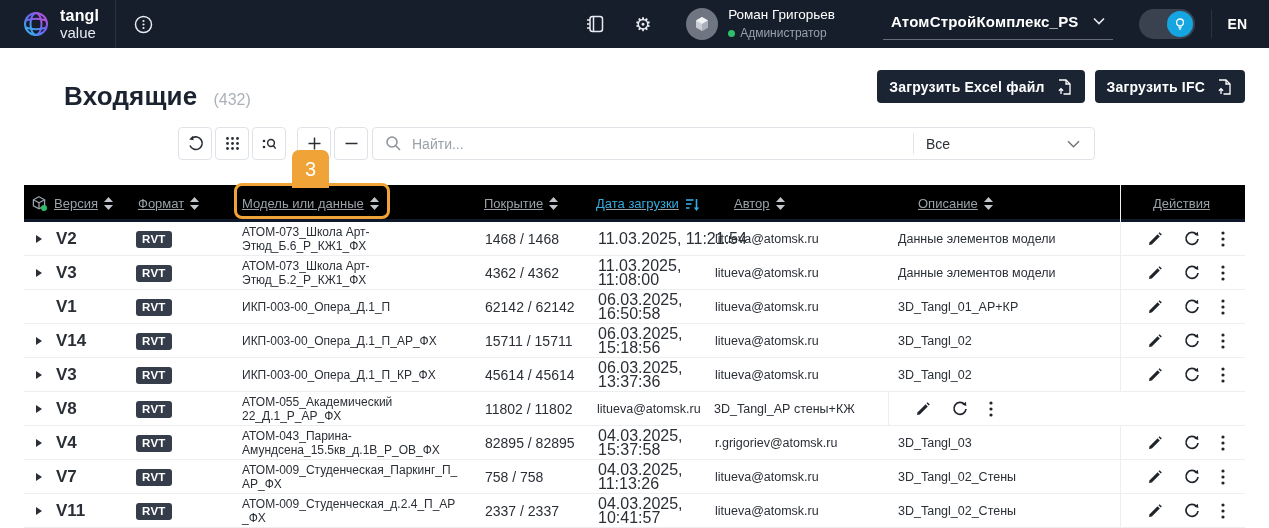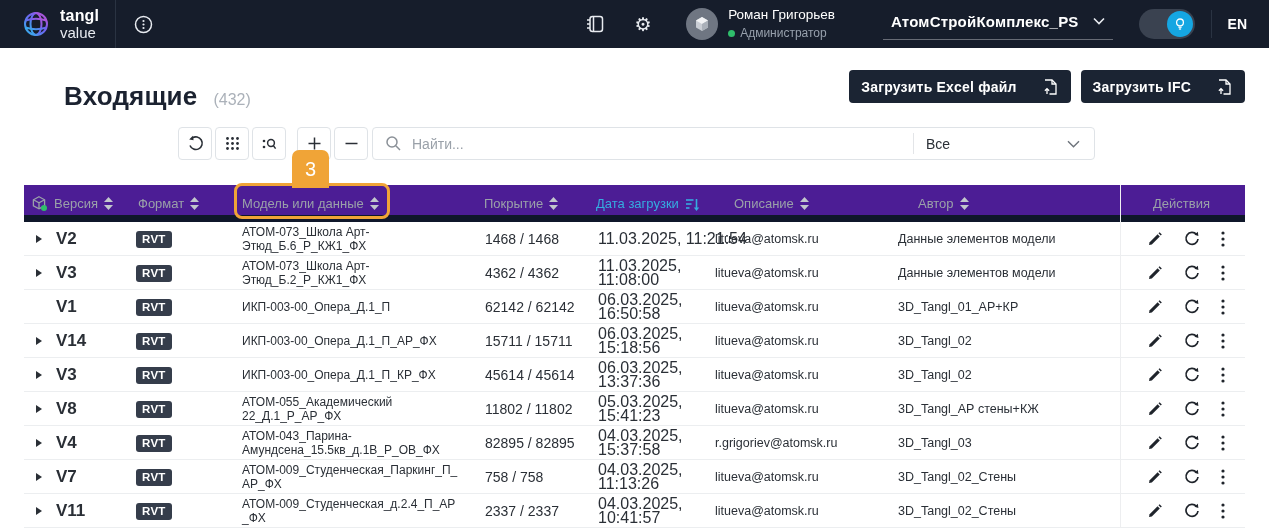--- a/index.html
+++ b/index.html
@@ -27,38 +27,38 @@
   .company-name { font-size:15px; font-weight:bold; color:#fff; letter-spacing:.2px; }
   .toggle { margin-left:26px; width:56px; height:30px; border-radius:15px; background:#3a4250; position:relative; cursor:pointer; }
   .toggle-knob { position:absolute; right:2px; top:2px; width:26px; height:26px; border-radius:50%; background:#15a6e2; display:flex; align-items:center; justify-content:center; }
   .lang { margin-left:16px; padding-left:16px; border-left:1px solid #2a3342; font-size:14px; font-weight:bold; height:28px; display:flex; align-items:center; cursor:pointer; }
 
   
   .page-title { position:absolute; top:81px; left:24px; display:flex; align-items:baseline; gap:16px;margin-left:40px; }
   .page-title h1 { font-size:26px; font-weight:bold; color:#1b2230; letter-spacing:.2px; }
   .page-count { font-size:16px; color:#abb1b9; }
   .head-buttons { position:absolute; top:70px; right:24px; display:flex; gap:10px; }
-  .dark-btn { height:33px; background:#1b2433; color:#fff; border:none; border-radius:4px; font-size:14px; font-weight:bold; font-family:inherit; display:flex; align-items:center; gap:24px; padding:0 12px; cursor:pointer; letter-spacing:.2px; }
+  .dark-btn { height:33px; background:#1b2433; color:#fff; border:none; border-radius:4px; font-size:14px; font-weight:bold; font-family:inherit; display:flex; align-items:center; gap:10px; padding:0 12px; cursor:pointer; letter-spacing:.2px; }
 
   
   .toolbar { position:absolute; top:127px; left:178px; display:flex; }
   .tool-btn { width:34px; height:33px; background:#fff; border:1px solid #dfe3e7; border-radius:4px; display:flex; align-items:center; justify-content:center; cursor:pointer; margin-right:3px; }
   .tool-gap { width:8px; }
   .searchbar { position:absolute; top:127px; left:372px; width:723px; height:33px; background:#fff; border:1px solid #dfe3e7; border-radius:4px; display:flex; align-items:center; }
   .searchbar .mag { margin-left:12px; display:flex; }
   .searchbar input { flex:1; border:none; outline:none; font-family:inherit; font-size:14px; color:#2a2f36; margin-left:10px; background:transparent; }
   .searchbar input::placeholder { color:#9aa1a9; }
   .sb-divider { width:1px; height:21px; background:#e3e5e8; }
   .sb-select { width:180px; display:flex; align-items:center; justify-content:space-between; padding:0 14px 0 12px; cursor:pointer; }
   .sb-select span { font-size:14px; color:#2a2f36; }
 
   
   .table { position:absolute; top:185px; left:24px; width:1221px; }
   .tr { display:grid; grid-template-columns:30px 74px 104px 242px 112px 118px 184px 232px 1fr; align-items:center; }
-  .thead { height:37px; background:#4c1d95; border-bottom:7px solid #0f172a; color:#9aa1a9; font-size:13px; }
+  .thead { height:37px; background:#000000; border-bottom:3px solid #0f172a; color:#9aa1a9; font-size:13px;text-decoration:underline; }
   .th { display:flex; align-items:center; gap:6px; }
   .th.pad { padding-left:10px; }
   .th.pad-lg { padding-left:30px; }
   .th-blue { color:#35ace0; }
   .rowline { min-height:34px; height:34px; border-bottom:1px solid #eceef0; color:#2a2f36; }
   .td { font-size:13px; overflow:visible; }
   .c-arrow { display:flex; justify-content:center; }
   .expander { width:0; height:0; border-left:6px solid #2a2f36; border-top:4.5px solid transparent; border-bottom:4.5px solid transparent; cursor:pointer; }
   .c-version { font-weight:bold; padding-left:2px; font-size:17px; }
   .badge-fmt { display:inline-block; background:#353d4b; color:#fff; font-size:11.5px; font-weight:bold; padding:2.5px 6px; border-radius:3px; letter-spacing:.3px; }
@@ -300,33 +300,33 @@
           <g stroke="#35ace0" stroke-width="1.6" fill="none">
             <line x1="1" y1="3" x2="8.5" y2="3"></line>
               <line x1="1" y1="7" x2="6.5" y2="7"></line>
               <line x1="1" y1="11" x2="4.5" y2="11"></line>
             <line x1="11.5" y1="2" x2="11.5" y2="11.5"></line>
           </g>
           <polygon points="11.5,14 8.8,10.5 14.2,10.5" fill="#35ace0"></polygon>
         </svg>
       </div>
       <div class="th pad-lg">
+        <span>Автор</span>
+        <svg width="9" height="13" viewBox="0 0 9 13" fill="#c2c7cd">
+            <polygon points="4.5,0 9,5 0,5"></polygon>
+            <polygon points="4.5,13 9,8 0,8"></polygon>
+          </svg>
+      </div>
+      <div class="th pad-lg">
         <span>Описание</span>
         <svg width="9" height="13" viewBox="0 0 9 13" fill="#c2c7cd">
             <polygon points="4.5,0 9,5 0,5"></polygon>
             <polygon points="4.5,13 9,8 0,8"></polygon>
           </svg>
       </div>
-      <div class="th pad-lg">
-        <span>Автор</span>
-        <svg width="9" height="13" viewBox="0 0 9 13" fill="#c2c7cd">
-            <polygon points="4.5,0 9,5 0,5"></polygon>
-            <polygon points="4.5,13 9,8 0,8"></polygon>
-          </svg>
-      </div>
       <div class="c-actions-h">
         <span>Действия</span>
       </div>
     </div>
 
     <div>
   <div class="tr rowline">
     <div class="td c-arrow">
             <span class="expander"></span>
           </div>
@@ -501,22 +501,20 @@
   </div>
 
   <div class="tr rowline">
     <div class="td c-arrow">
             <span class="expander"></span>
           </div>
     <div class="td c-version">V8</div>
     <div class="td c-format"><span class="badge-fmt">RVT</span></div>
     <div class="td c-model">АТОМ-055_Академический 22_Д.1_Р_АР_ФХ</div>
     <div class="td c-coverage">11802 / 11802</div>
-    <div class="td c-date">05.03.2025,
-15:41:23</div>
     <div class="td c-author">litueva@atomsk.ru</div>
     <div class="td c-desc">3D_Tangl_АР стены+КЖ</div>
     <div class="td c-actions">
       <span class="act">
         <svg width="16" height="16" viewBox="0 0 16 16">
           <path d="M2.6 11.2 L10.6 3.2 12.8 5.4 4.8 13.4 2 14 Z" fill="#1f242b"></path>
           <path d="M11.5 2.3 L12.6 1.2 14.8 3.4 13.7 4.5 Z" fill="#1f242b"></path>
         </svg>
       </span>
       <span class="act">

